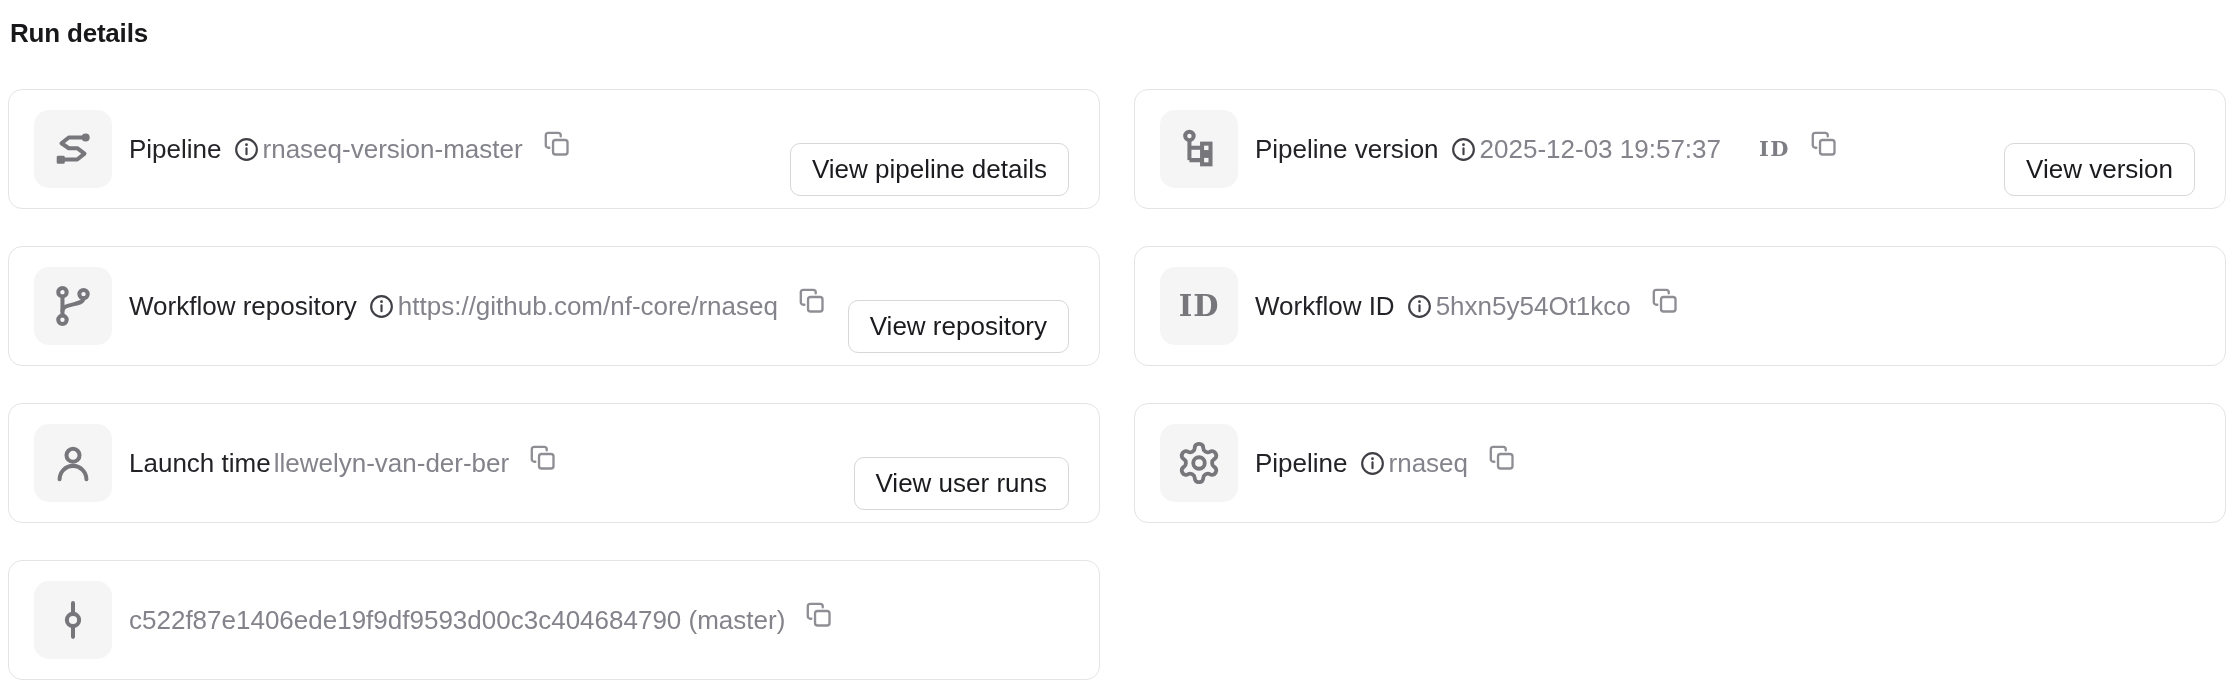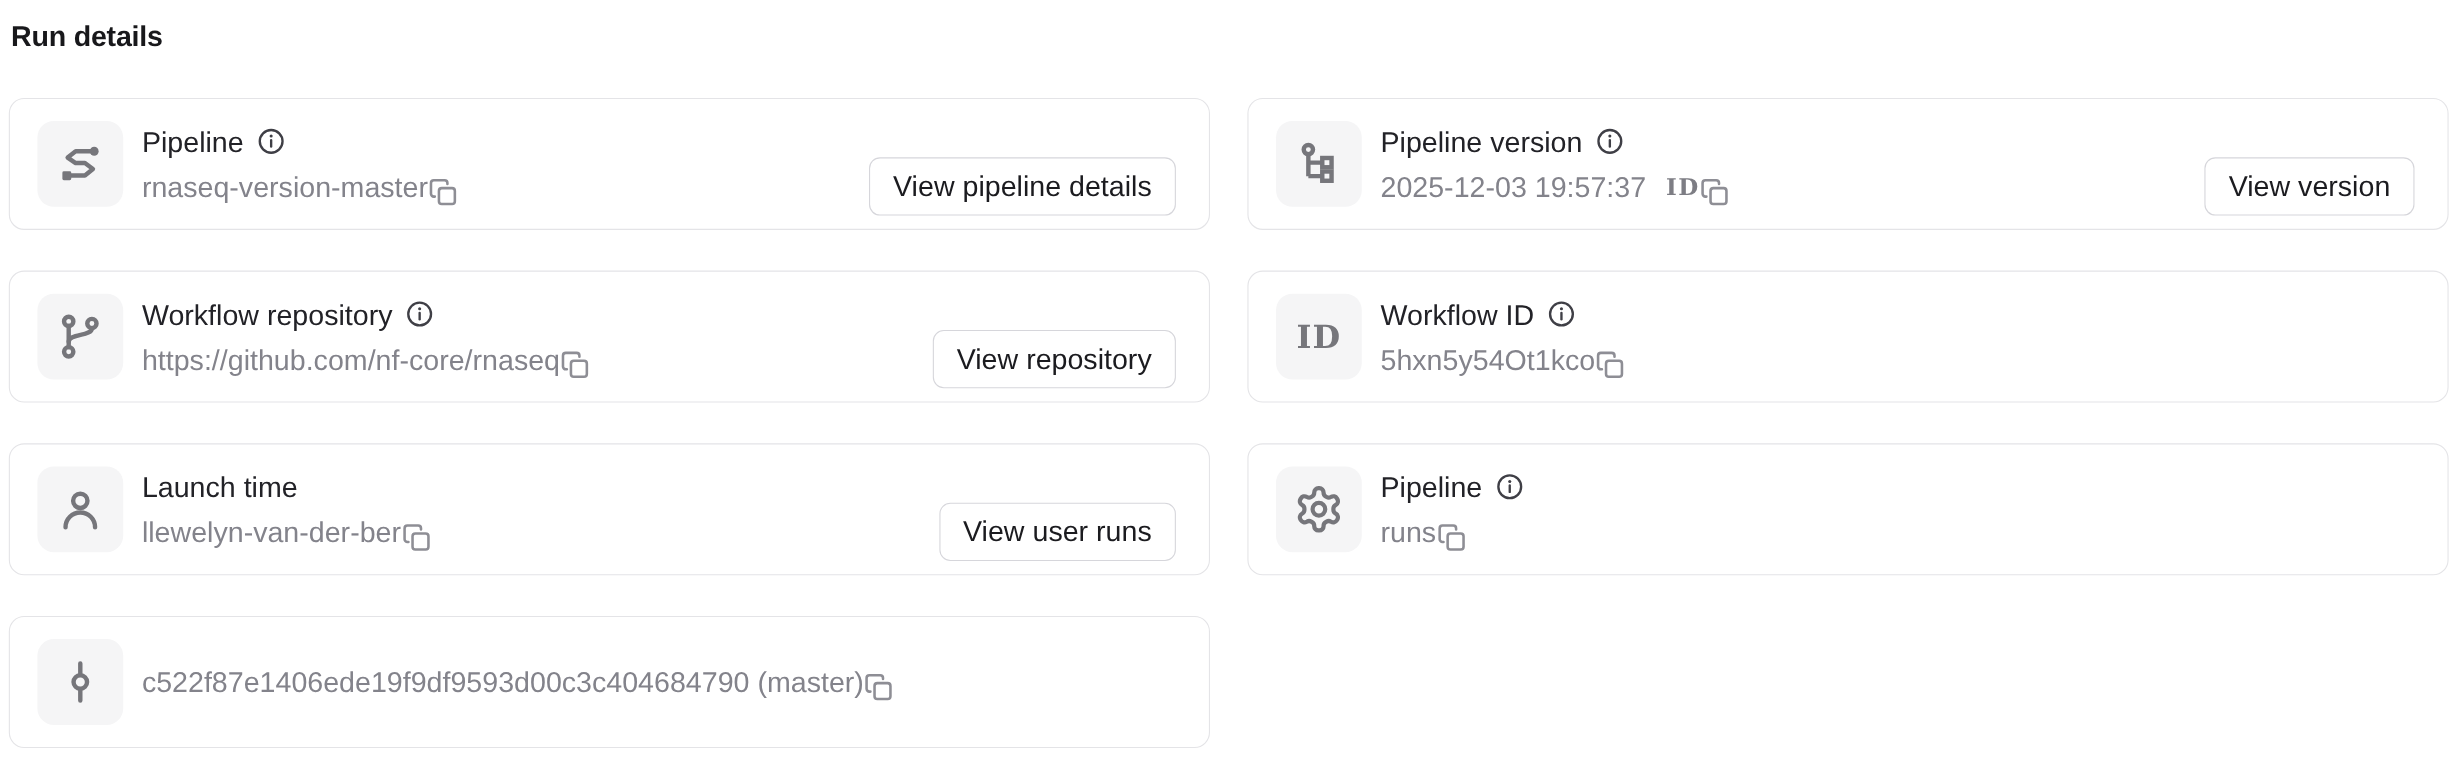--- a/index.html
+++ b/index.html
@@ -29,28 +29,28 @@
     width: 78px; height: 78px; flex: none;
     border-radius: 15px; background: #f5f5f6; color: #76767b;
     display: flex; align-items: center; justify-content: center;
     margin-right: 17px;
   }
   .icon-box svg { width: 46px; height: 46px; display: block; }
   .id-glyph {
     font-family: "DejaVu Serif", serif; font-weight: 700;
     font-size: 29px; color: #76767b; letter-spacing: 1px;
   }
-  .card-text { display: flex; flex-direction: column; gap: 3px; min-width: 0; }
+  .card-text { display: flex; flex-direction: row; gap: 3px; min-width: 0; }
   .label-row {
     display: flex; align-items: center; gap: 11px;
     font-size: 26px; color: #222227; line-height: 38px;
   }
   .info-icon svg { width: 27px; height: 27px; color: #3f3f46; display: block; }
   .value-row {
-    display: flex; align-items: flex-end; gap: 0;
+    display: flex; align-items: flex-start; gap: 20px;
     font-size: 26px; color: #83838b; line-height: 38px;
   }
   .copy-icon { cursor: pointer; }
   .copy-icon svg { width: 28px; height: 28px; color: #8e8e95; display: block; }
   .id-badge {
     font-family: "DejaVu Serif", serif; font-weight: 700;
     font-size: 21px; letter-spacing: 1.5px; color: #7d7d84;
     margin-left: 18px; cursor: pointer;
   }
   .card-btn {
@@ -233,21 +233,21 @@
       <div class="card-text">
         <div class="label-row">
           <span>Pipeline</span>
           <span class="info-icon">
               <svg viewBox="0 0 24 24">
                 <use href="#svg-info"></use>
               </svg>
             </span>
         </div>
         <div class="value-row">
-          <span>runs</span>
+          <span>rnaseq</span>
           <span class="copy-icon">
               <svg viewBox="0 0 24 24">
                 <use href="#svg-copy"></use>
               </svg>
             </span>
         </div>
       </div>
     </div>
 
     <div class="card">

